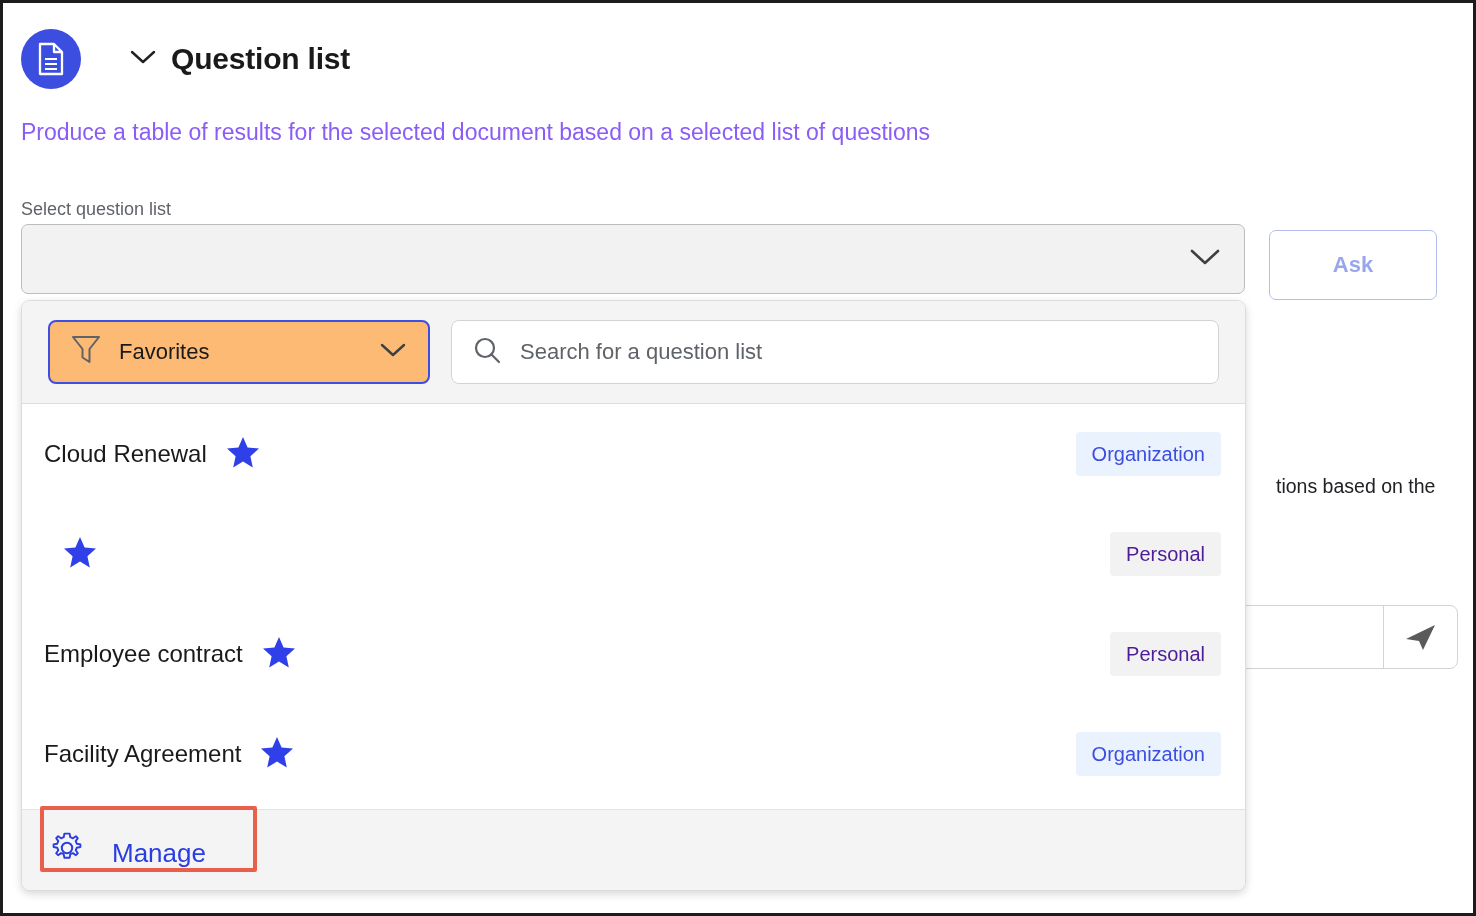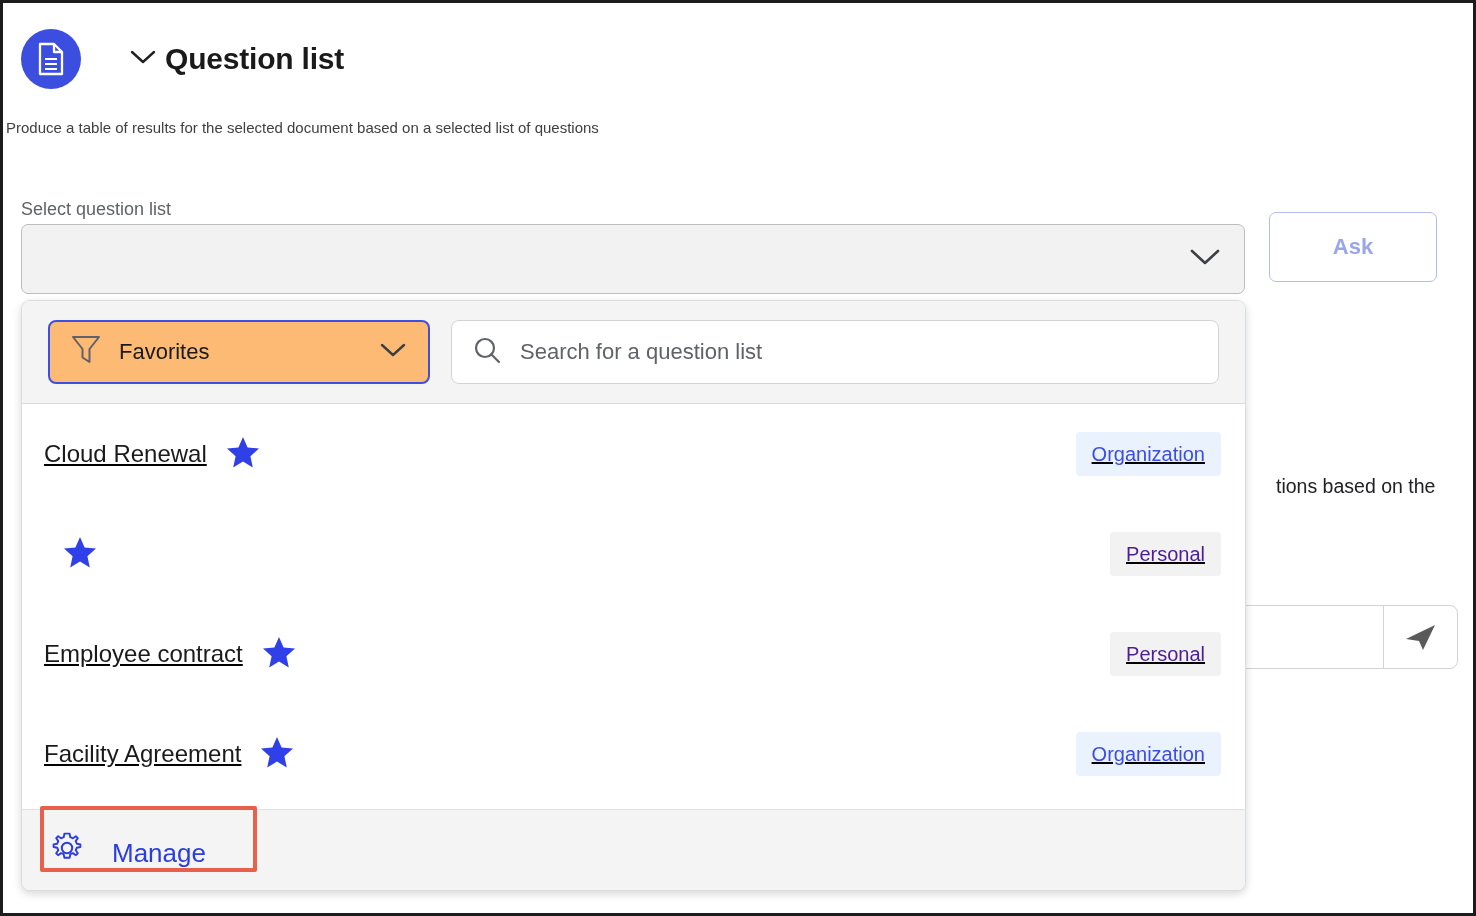--- a/index.html
+++ b/index.html
@@ -35,37 +35,37 @@
     background: #3b4ee0;
     display: flex; align-items: center; justify-content: center;
     flex: 0 0 auto;
   }
   .doc-badge svg { display: block; }
 
   .title-wrap {
     display: flex;
     align-items: center;
     margin-left: 48px;
-    gap: 8px;
+    gap: 14px;
   }
   .chev-title { flex: 0 0 auto; display:block; }
   .page-title {
     font-size: 30px;
     font-weight: bold;
     color: #1a1a1a;
     letter-spacing: -0.2px;
     line-height: 1;
   }
 
   .subtitle {
     position: absolute;
-    left: 3px;
+    left: 18px;
     top: 116px;
-    font-size: 15px;
-    color: #404040;
+    font-size: 23px;
+    color: #8b5cf6;
     white-space: nowrap;
   }
 
   .field-label {
     position: absolute;
     left: 18px;
     top: 196px;
     font-size: 18px;
     color: #5f6368;
   }
@@ -82,21 +82,21 @@
     border-radius: 7px;
     display: flex;
     align-items: center;
     justify-content: flex-end;
     padding-right: 22px;
   }
 
   .ask-button {
     position: absolute;
     left: 1266px;
-    top: 209px;
+    top: 227px;
     width: 168px;
     height: 70px;
     background: #ffffff;
     border: 1.6px solid #b4bdf0;
     border-radius: 7px;
     color: #9aa6ec;
     font-size: 22px;
     font-weight: bold;
     display: flex;
     align-items: center;
@@ -200,21 +200,20 @@
     background: #ffffff;
     overflow: hidden;
   }
 
   .list-row {
     height: 100px;
     display: flex;
     align-items: center;
     padding: 0 24px 0 22px;
     cursor: pointer;
-    text-decoration: underline;
   }
   .row-name {
     font-size: 24px;
     color: #1a1a1a;
     white-space: nowrap;
   }
   .row-star { margin-left: 19px; flex: 0 0 auto; display:block; }
   .row-spacer { flex: 1 1 auto; }
 
   .badge {

